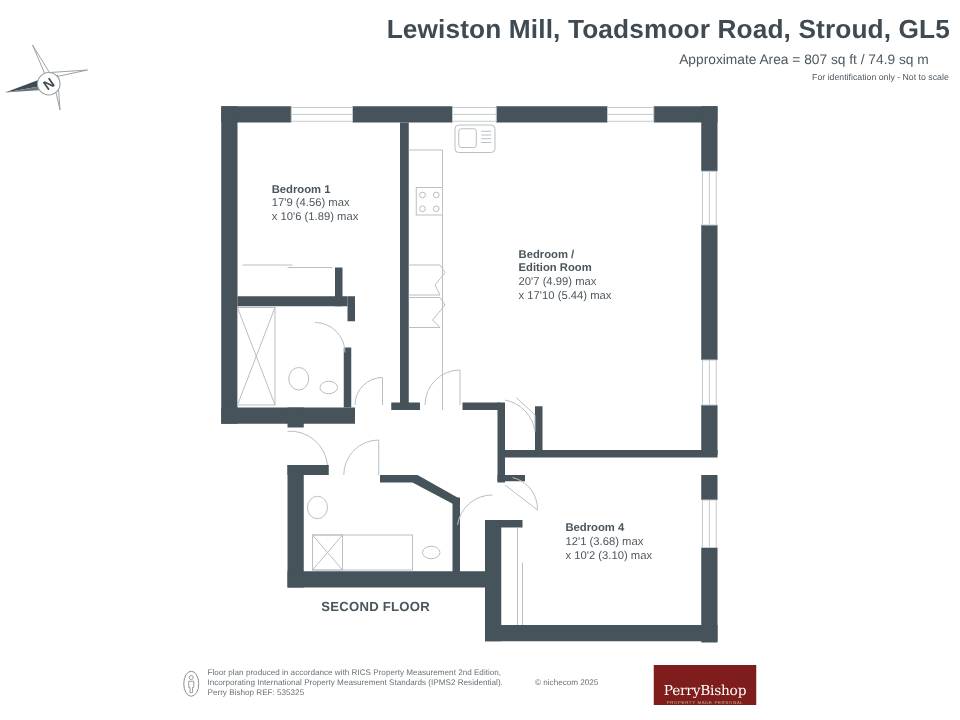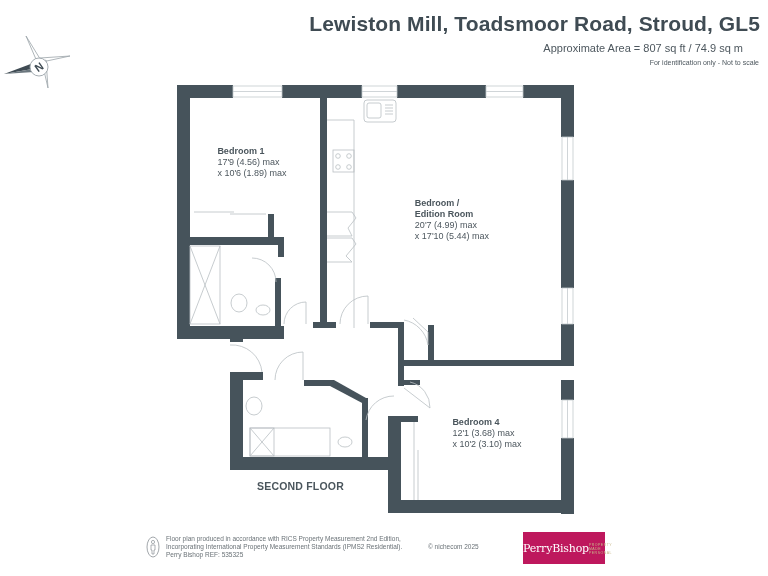--- a/index.html
+++ b/index.html
@@ -9,21 +9,21 @@
     .note { position: absolute; right: 9px; top: 59px; font-size: 7px; color: #4d575e; white-space: nowrap; }
     .compass { position: absolute; left: 2px; top: 34px; width: 70px; height: 56px; }
     .plan { position: absolute; left: 0; top: 0; width: 768px; height: 576px; }
     .room-label { position: absolute; font-size: 9px; line-height: 11px; color: #4d575e; white-space: nowrap; transform: translateX(-50%); }
     .room-label .name { font-weight: bold; color: #4a555c; }
     .floor-label { position: absolute; left: 233px; top: 480px; font-size: 10.5px; font-weight: bold; color: #4a555c; letter-spacing: 0.2px; margin-left: 24px; }
     .footer { position: absolute; left: 146px; top: 535px; display: flex; align-items: center; }
     .footer-icon { width: 14px; height: 22px; margin-right: 6px; }
     .footer-text { font-size: 6.5px; line-height: 8px; color: #6a7277; }
     .footer-copy { position: absolute; left: 428px; top: 543px; font-size: 6.5px; color: #6a7277; white-space: nowrap; }
-    .logo { position: absolute; left: 523px; top: 532px; width: 82px; height: 32px; background: #be185d; display: flex; flex-direction: row; align-items: center; justify-content: space-between; }
+    .logo { position: absolute; left: 523px; top: 532px; width: 82px; height: 32px; background: #7f1d1d; display: flex; flex-direction: column; align-items: center; justify-content: flex-end; }
     .logo-name { font-family: "DejaVu Serif", serif; font-size: 11px; color: #ffffff; letter-spacing: -0.2px; }
     .logo-tag { font-size: 3.5px; color: #c8b88a; letter-spacing: 0.5px; margin-top: 1px; }
   </style>
 </head>
 <body>
 
 <div class="title">Lewiston Mill, Toadsmoor Road, Stroud, GL5</div>
 <div class="area">Approximate Area = 807 sq ft / 74.9 sq m</div>
 <div class="note">For identification only - Not to scale</div>
 

